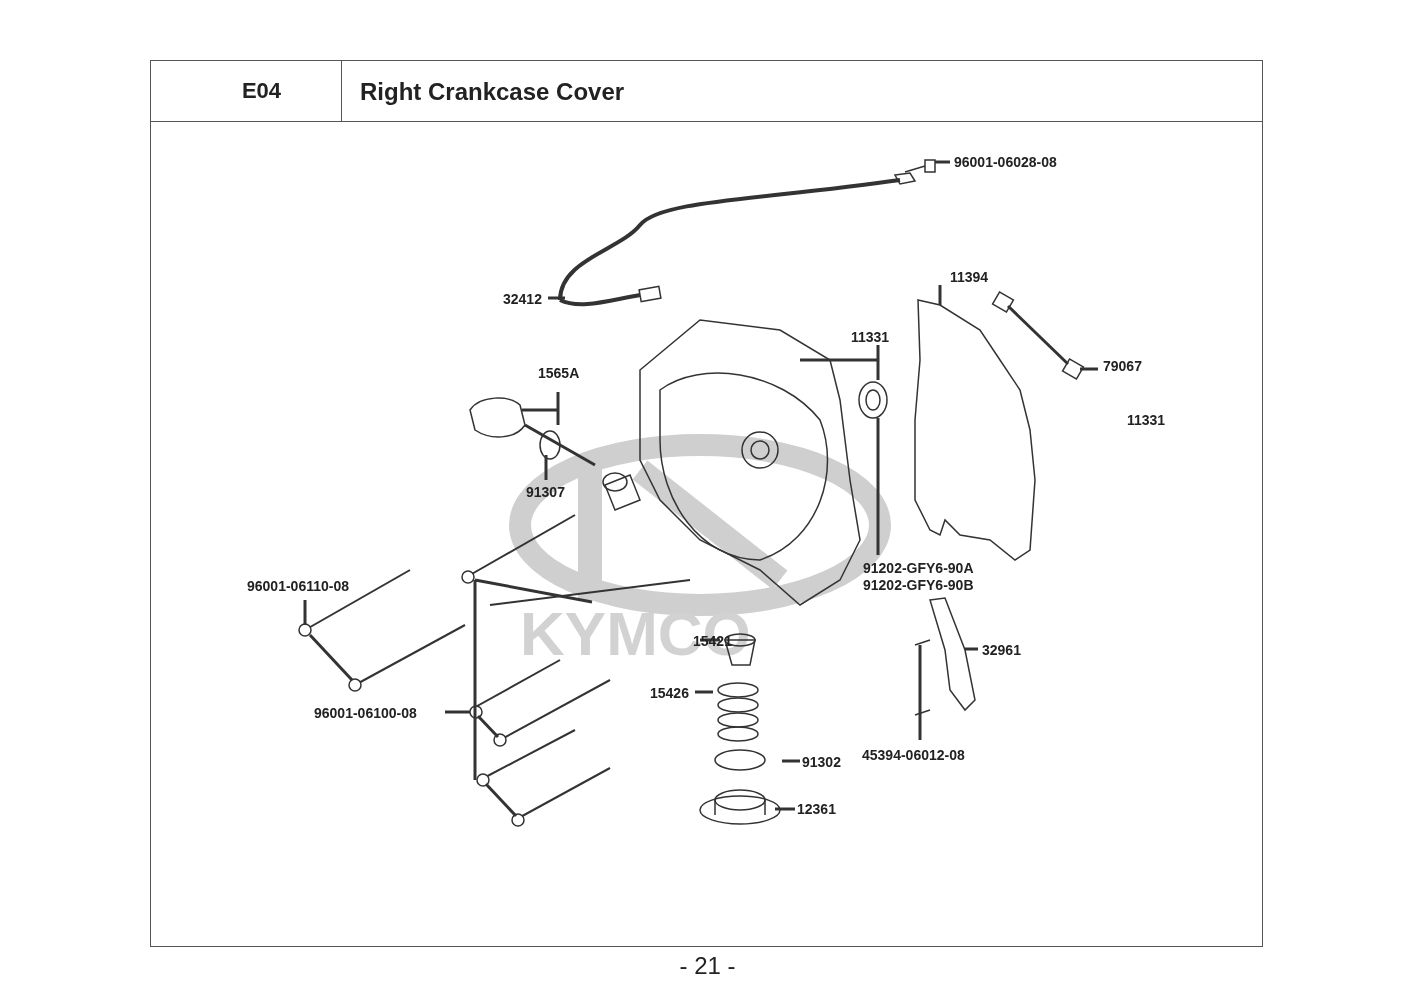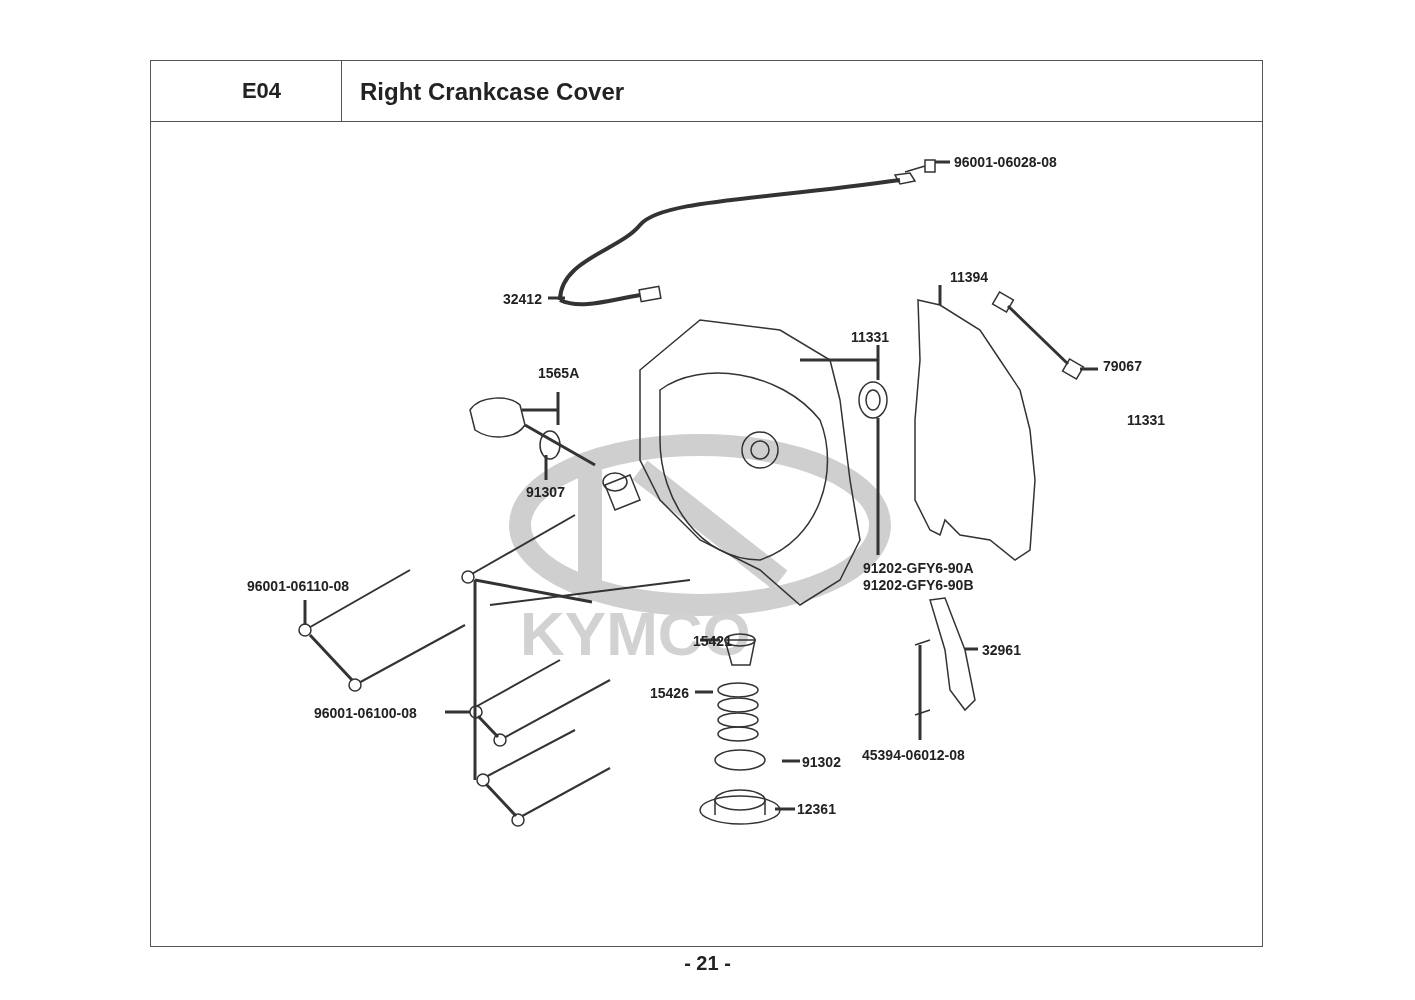--- a/index.html
+++ b/index.html
@@ -1,21 +1,21 @@
 <!DOCTYPE html>
 <html><head>
 <meta charset="utf-8">
 <style>
   html, body { margin:0; padding:0; background:#ffffff; }
   body { width:1415px; height:1000px; position:relative; overflow:hidden; font-family:"Liberation Sans", sans-serif; color:#222; }
   .frame { position:absolute; left:150px; top:60px; width:1113px; height:887px; border:1px solid #555; box-sizing:border-box; }
   .hdr-code { position:absolute; left:150px; top:60px; width:160px; height:62px; border-right:1px solid #555; border-bottom:1px solid #555; box-sizing:border-box; display:flex; align-items:center; justify-content:center; font-weight:bold; font-size:22px;margin-left:32px; }
   .hdr-title { position:absolute; left:360px; top:78px; font-weight:bold; font-size:24px; }
   .hdr-line { position:absolute; left:150px; top:121px; width:1113px; height:1px; background:#555; }
-  .page-num { position:absolute; left:0; width:1415px; top:952px; text-align:center; font-weight:bold; font-size:20px; }
+  .page-num { position:absolute; left:0; width:1415px; top:952px; text-align:center; font-weight:normal; font-size:24px; }
   svg.diagram { position:absolute; left:0; top:0; }
   .lbl { position:absolute; font-weight:bold; font-size:14px; white-space:nowrap; line-height:16px; }
 </style>
 </head>
 <body>
 
 <div class="frame"></div>
 <div class="hdr-code">E04</div>
 <div class="hdr-title">Right Crankcase Cover</div>
 <div class="hdr-line"></div>

